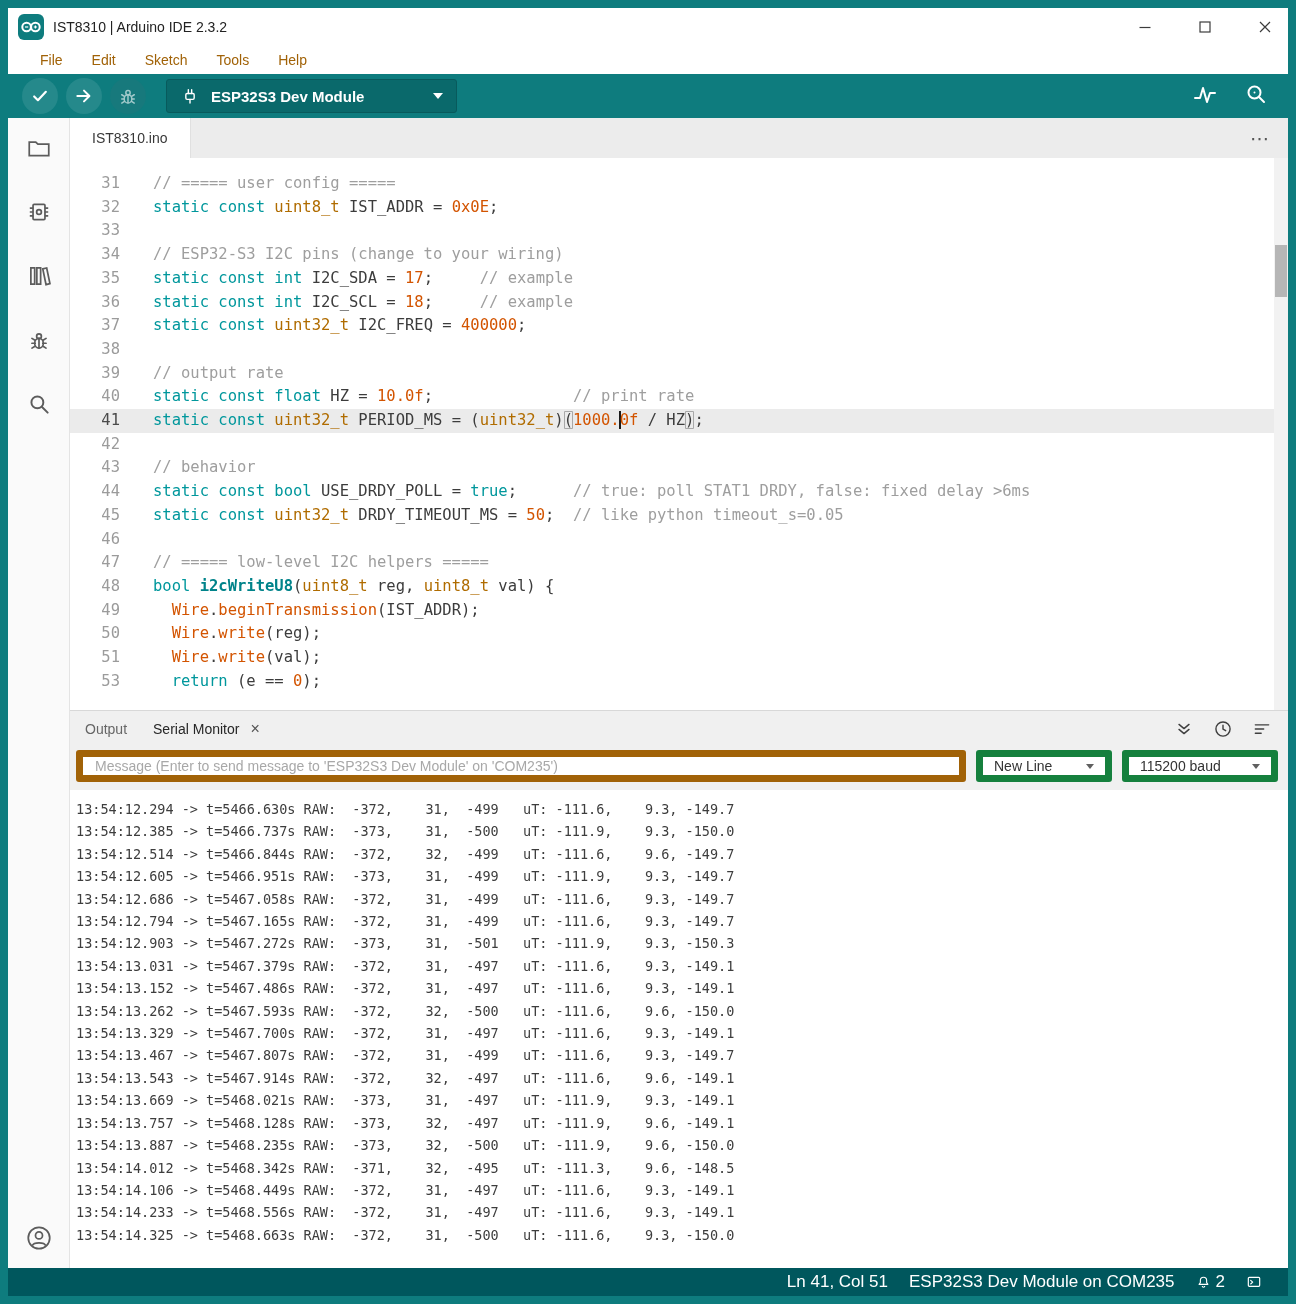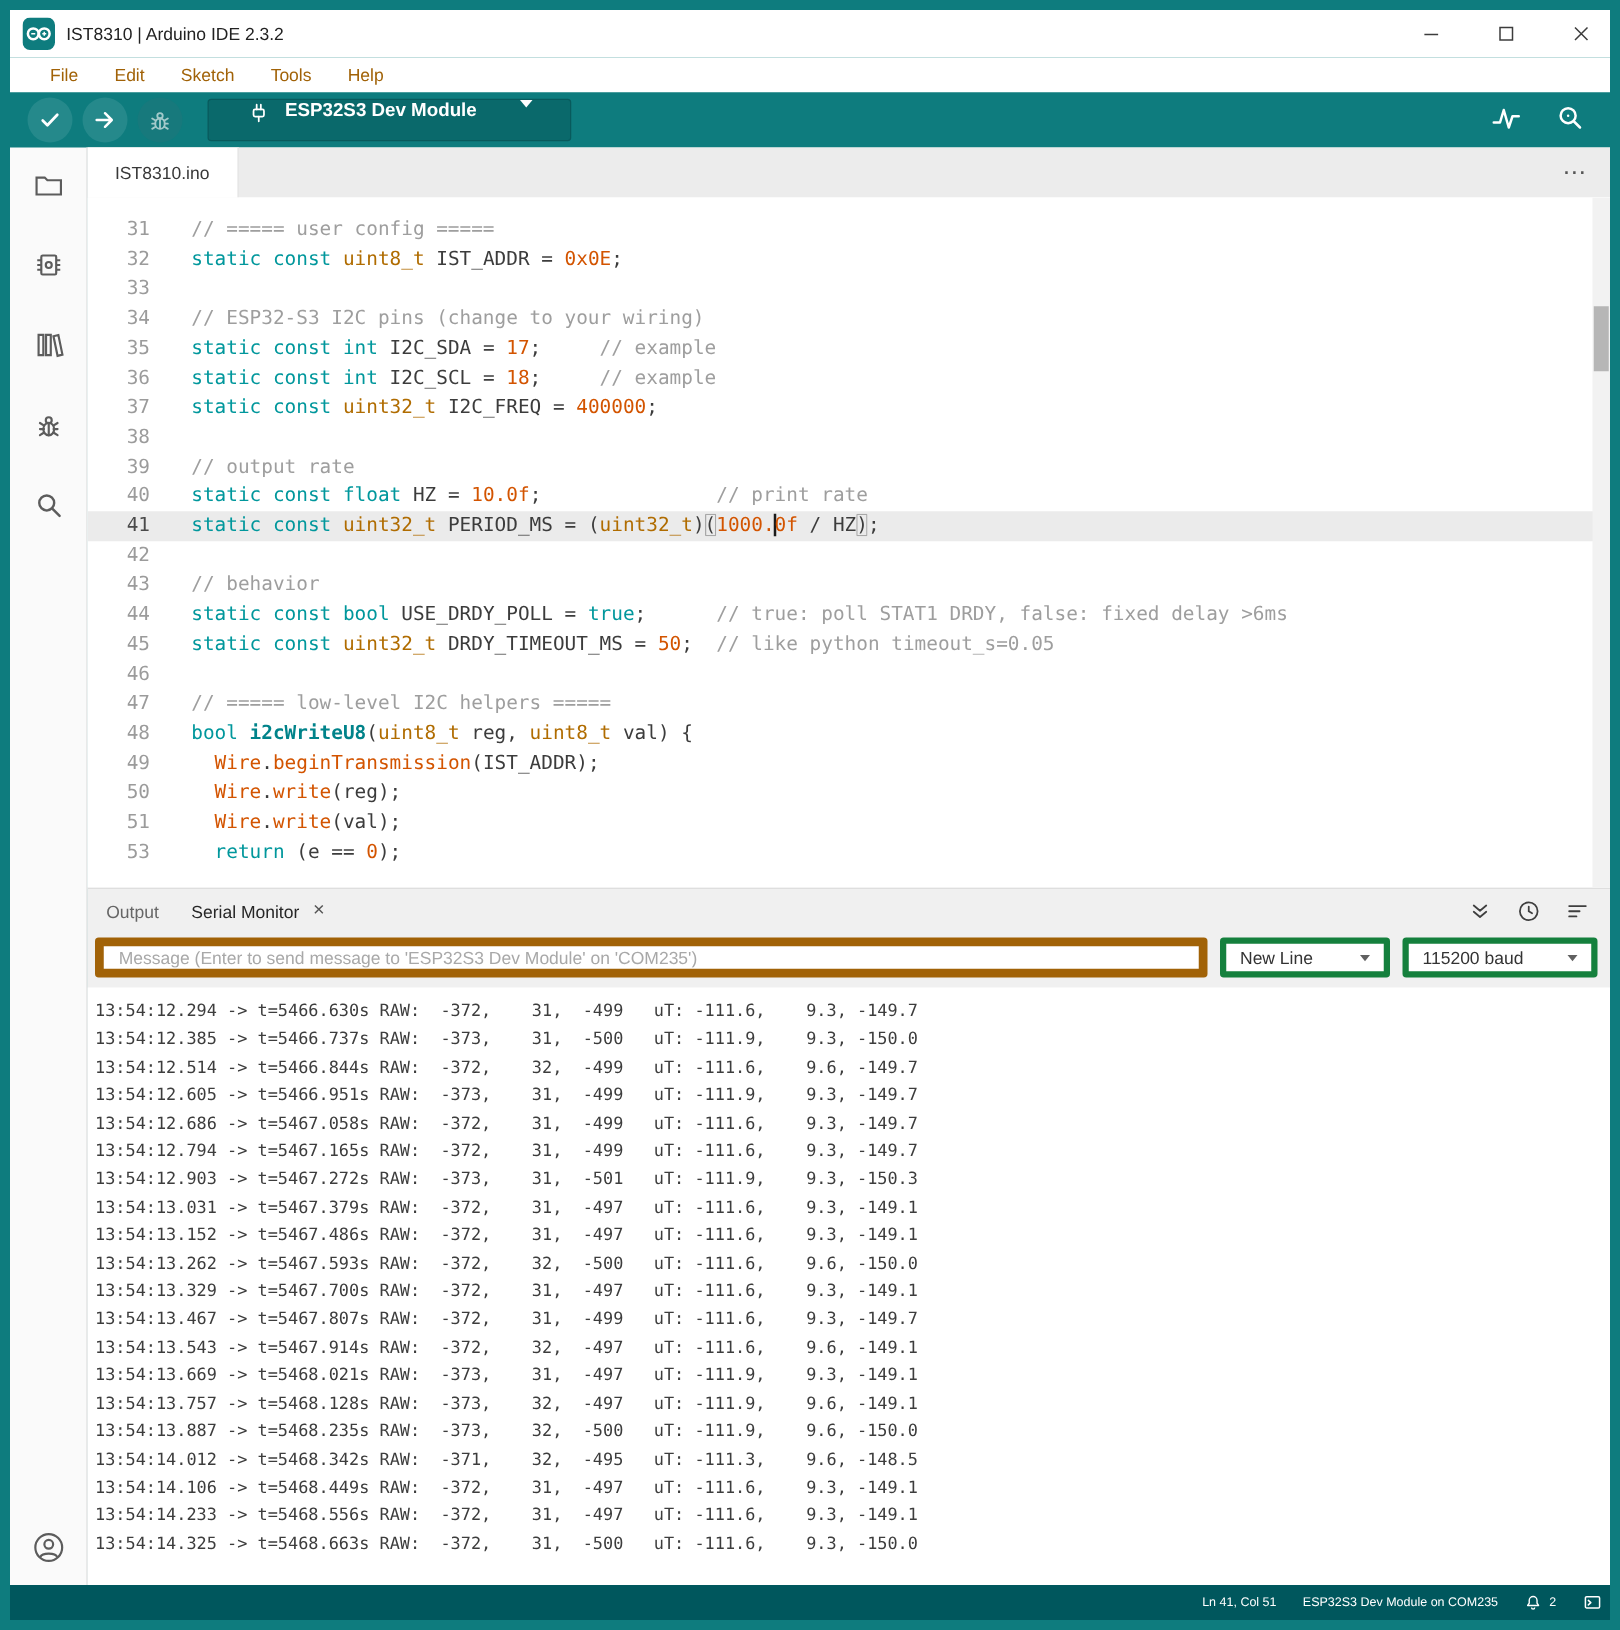--- a/index.html
+++ b/index.html
@@ -17,21 +17,21 @@
 
   
   .menubar { height:28px; background:#fff; display:flex; align-items:center; padding-left:28px; gap:21px; font-size:14px; color:#a16207; flex:none; }
   .menu-item { padding:2px 4px; }
 
   
   .toolbar { height:44px; background:#0e7c7e; display:flex; align-items:center; padding:0 14px; gap:8px; flex:none; }
   .tb-btn { width:36px; height:36px; border-radius:50%; background:#25898b; display:flex; align-items:center; justify-content:center; flex:none; cursor:pointer; }
   .tb-btn.dim { background:#17797c; }
   .tb-btn.dim svg { opacity:.6; }
-  .board-select { margin-left:12px; height:34px; width:291px; background:#0a696b; border:1px solid #085a5c; border-radius:3px; display:flex; align-items:flex-start; gap:11px; padding:0 30px; color:#fff; font-size:15px; font-weight:bold; cursor:pointer; }
+  .board-select { margin-left:12px; height:34px; width:291px; background:#0a696b; border:1px solid #085a5c; border-radius:3px; display:flex; align-items:center; gap:11px; padding:0 13px; color:#fff; font-size:15px; font-weight:bold; cursor:pointer; }
   .caret-w { width:0; height:0; border-left:5px solid transparent; border-right:5px solid transparent; border-top:6px solid #fff; margin-left:auto; }
   .tb-right { margin-left:auto; display:flex; gap:26px; padding-right:6px; align-items:center; }
 
   
   .main { height:1150px; display:flex; flex:none; }
   .sidebar { width:62px; background:#fafafa; border-right:1px solid #e4e4e4; display:flex; flex-direction:column; align-items:center; padding-top:16px; gap:36px; position:relative; flex:none; }
   .side-ic { width:28px; height:28px; display:flex; align-items:center; justify-content:center; cursor:pointer; }
   .side-ic svg { stroke:#5c5c5c; }
   .account { position:absolute; bottom:16px; }
 
@@ -66,29 +66,29 @@
   .ptab { padding:0 13px; height:100%; display:flex; align-items:center; gap:11px; cursor:pointer; }
   .ptab.active { color:#262626;justify-content:flex-end; }
   .ptab .x { color:#555; font-size:16px; line-height:1; }
   .panel-actions { margin-left:auto; display:flex; gap:17px; padding-right:15px; align-items:center; }
   .pa-ic { width:22px; height:22px; display:flex; align-items:center; justify-content:center; cursor:pointer; }
   .pa-ic svg { stroke:#3f3f3f; }
 
   .panel-input-row { display:flex; gap:10px; padding:3px 10px 8px 6px; align-items:center; flex:none; }
   .msg-input { flex:1; height:32px; border:7px solid #a16207; border-radius:3px; padding:0 12px; font-size:14px; color:#333; background:#fff; outline:none; font-family:"Liberation Sans", sans-serif; }
   .msg-input::placeholder { color:#a8a8a8; }
-  .select { height:32px; border:5px solid #15803d; border-radius:3px; background:#fff; display:flex; align-items:center; padding:0 11px; font-size:14px; color:#333; cursor:pointer; flex:none; }
+  .select { height:32px; border:7px solid #15803d; border-radius:3px; background:#fff; display:flex; align-items:center; padding:0 11px; font-size:14px; color:#333; cursor:pointer; flex:none; }
   .select .caret-g { width:0; height:0; border-left:4px solid transparent; border-right:4px solid transparent; border-top:5px solid #606060; margin-left:auto; }
   .sel-line { width:136px; }
   .sel-baud { width:156px; }
 
   .serial-output { flex:1; background:#fff; padding:8px 0 0 6px; overflow:hidden; font-family:"DejaVu Sans Mono", monospace; font-size:13.5px; line-height:22.4px; color:#3d3d3d; white-space:pre; }
 
   
-  .statusbar { height:28px; background:#00575d; display:flex; align-items:center; color:#fff; font-size:10px; padding:0 6px 0 10px; flex:none; }
+  .statusbar { height:28px; background:#00575d; display:flex; align-items:center; color:#fff; font-size:17px; padding:0 26px 0 10px; flex:none; }
   .sb-spacer { flex:1; }
   .sb-item { display:flex; align-items:center; gap:5px; margin-left:21px; cursor:pointer; }
 </style>
 </head>
 <body>
 
 <div class="window">
 
   <div class="titlebar">
     <span class="app-logo">

